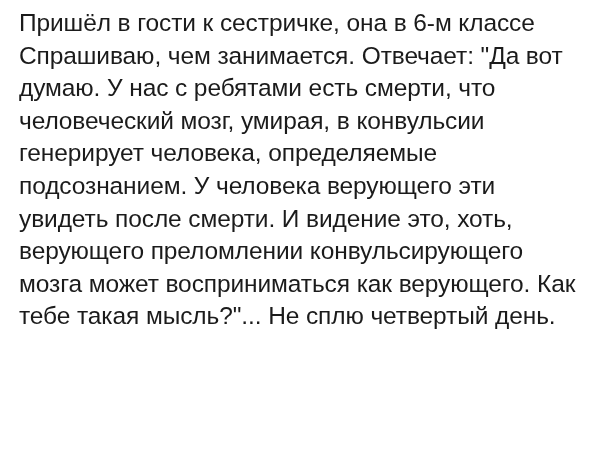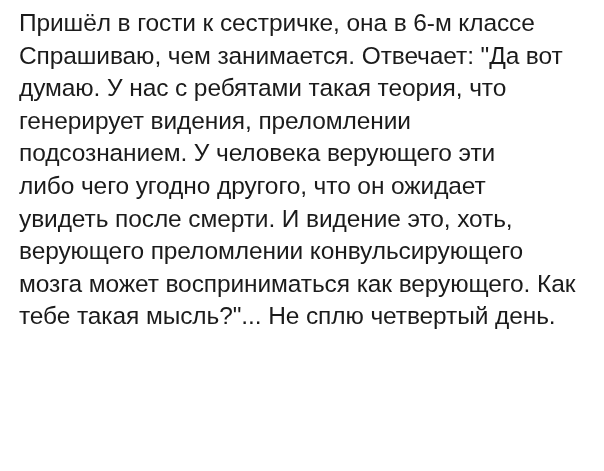--- a/index.html
+++ b/index.html
@@ -32,22 +32,22 @@
     height: 32.6px;
   }
 </style>
 </head>
 <body style="background: rgb(255, 255, 255);">
 
 <div class="text-image">
   <div class="post-text" style="color: rgb(27, 27, 27);">
     <div class="text-line">Пришёл в гости к сестричке, она в 6-м классе</div>
     <div class="text-line">Спрашиваю, чем занимается. Отвечает: "Да вот</div>
-    <div class="text-line">думаю. У нас с ребятами такая теория, что</div>
-    <div class="text-line">генерирует видения, преломлении</div>
+    <div class="text-line">думаю. У нас с ребятами есть смерти, что</div>
+    <div class="text-line">человеческий мозг, умирая, в конвульсии</div>
+    <div class="text-line">генерирует человека, определяемые</div>
     <div class="text-line">подсознанием. У человека верующего эти</div>
-    <div class="text-line">либо чего угодно другого, что он ожидает</div>
     <div class="text-line">увидеть после смерти. И видение это, хоть,</div>
     <div class="text-line">верующего преломлении конвульсирующего</div>
     <div class="text-line">мозга может восприниматься как верующего. Как</div>
     <div class="text-line">тебе такая мысль?"... Не сплю четвертый день.</div>
   </div>
 </div>
 
 </body></html>

